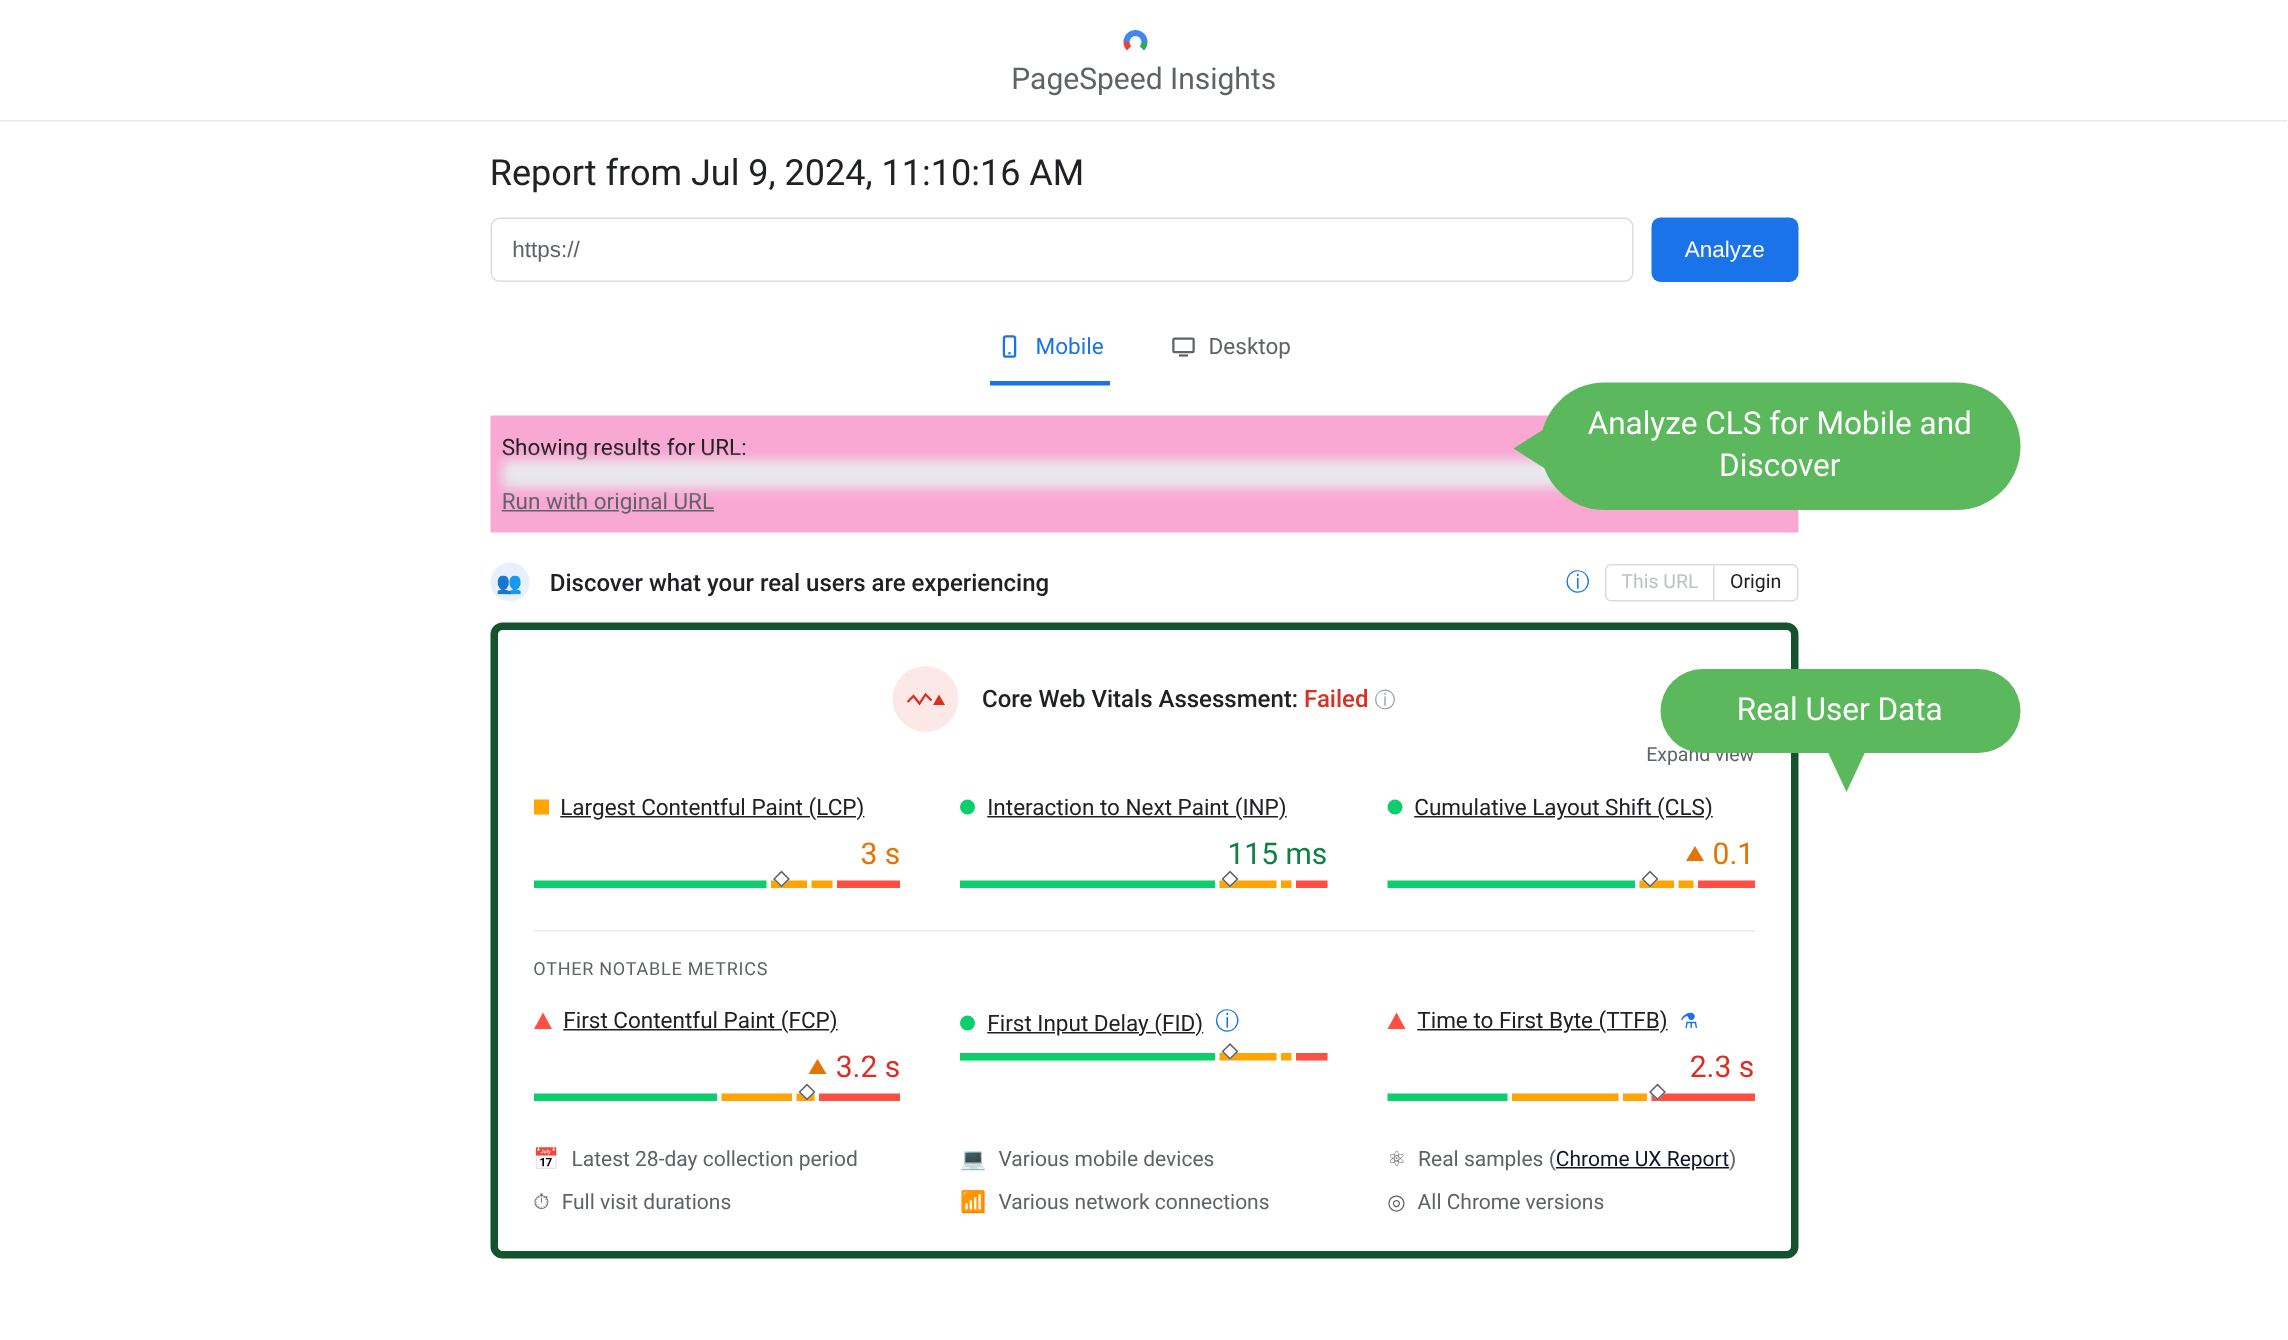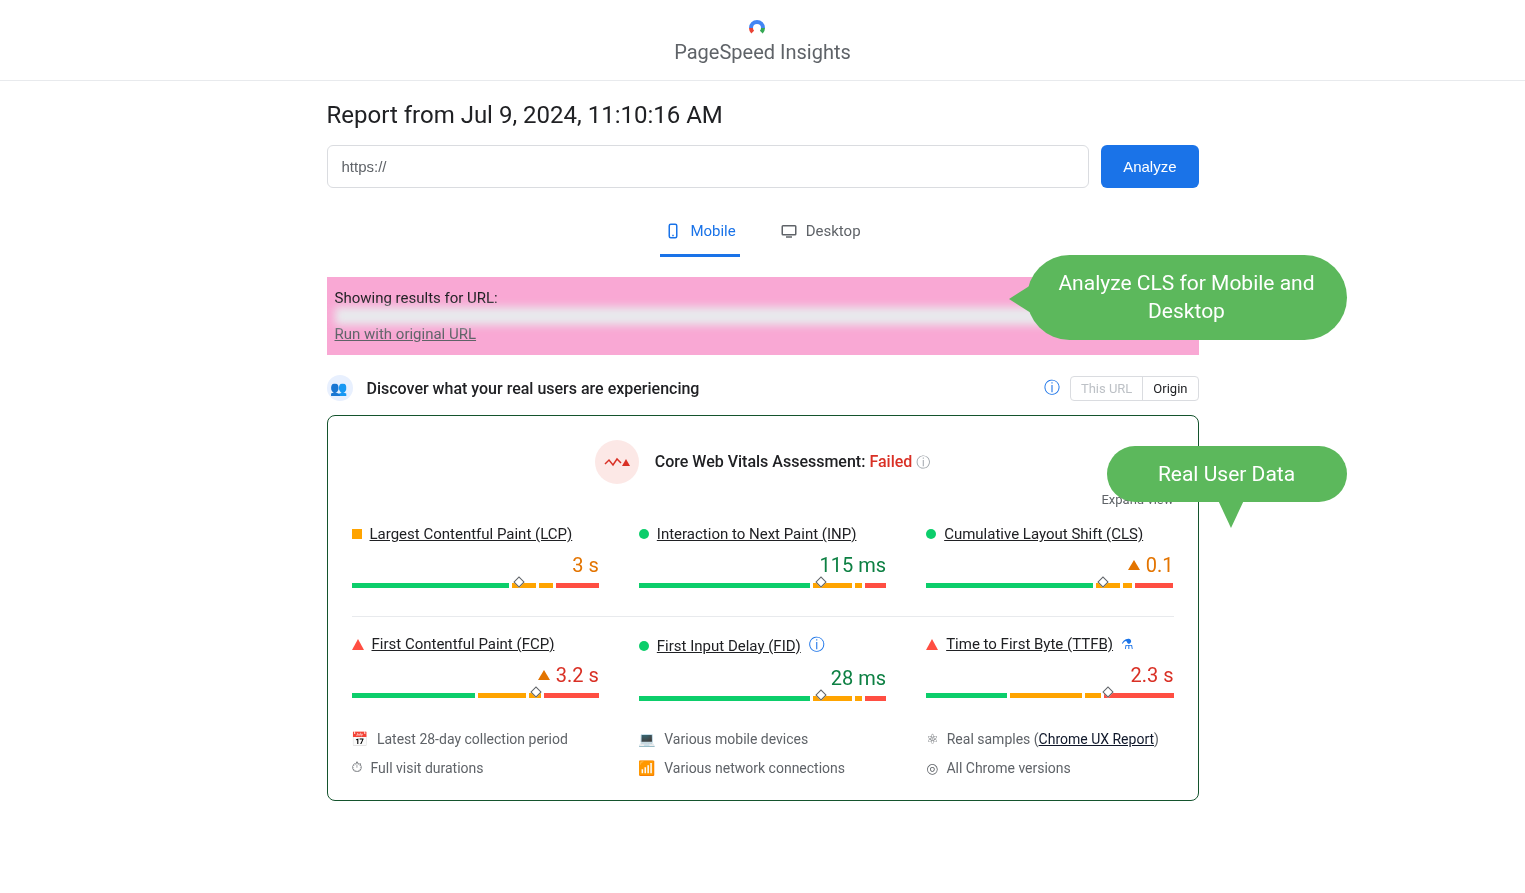--- a/index.html
+++ b/index.html
@@ -21,21 +21,21 @@
 .results-box a { color: #5f6368; text-decoration: underline; }
 .discover-row { display: flex; align-items: center; justify-content: space-between; margin-bottom: 14px; }
 .discover-left { display: flex; align-items: center; gap: 14px; }
 .discover-icon { width: 26px; height: 26px; border-radius: 50%; background: #e8f0fe; display: flex; align-items: center; justify-content: center; font-size: 14px; }
 .discover-text { font-size: 16px; font-weight: 500; }
 .discover-right { display: flex; align-items: center; gap: 10px; }
 .info-icon { color: #1a73e8; font-size: 16px; }
 .toggle { display: flex; border: 1px solid #dadce0; border-radius: 4px; overflow: hidden; font-size: 13px; }
 .toggle span { padding: 4px 10px; cursor: pointer; }
 .toggle span:first-child { color: #bdc1c6; border-right: 1px solid #dadce0; }
-.card { border: 1px solid #14532d; border-radius: 8px; padding: 24px; position: relative; }
+.card { border: 5px solid #14532d; border-radius: 8px; padding: 24px; position: relative; }
 .cwv-row { display: flex; align-items: center; justify-content: center; gap: 16px; margin-bottom: 8px; }
 .cwv-badge { width: 44px; height: 44px; border-radius: 50%; background: #fce8e6; display: flex; align-items: center; justify-content: center; }
 .cwv-text { font-size: 16px; font-weight: 500; }
 .cwv-fail { color: #d93025; font-weight: 500; }
 .help-icon { color: #9aa0a6; font-size: 14px; }
 .expand { text-align: right; font-size: 13px; color: #5f6368; margin-bottom: 18px; }
 .metrics { display: grid; grid-template-columns: repeat(3, 1fr); gap: 40px 40px; }
 .metric { }
 .metric-title { display: flex; align-items: center; gap: 8px; font-size: 15px; margin-bottom: 10px; }
 .metric-title a { color: #202124; text-decoration: underline; }
@@ -99,21 +99,21 @@
     </div>
     <div class="tab">
       <svg class="tab-icon" viewBox="0 0 24 24" fill="none" stroke="#5f6368" stroke-width="2">
           <rect x="3" y="5" width="18" height="12" rx="1"></rect>
           <line x1="8" y1="20" x2="16" y2="20"></line>
         </svg>
       <span>Desktop</span>
     </div>
   </div>
 
-  <div class="callout c1">Analyze CLS for Mobile and Desktop</div>
+  <div class="callout c1">Analyze CLS for Mobile and Discover</div>
 
   <div class="results-box">
     <div><span>Showing results for URL:</span> <span class="blur">xxxxxxxxxxxxxxxxxxxxxxxxxxxxxxxxxxxxxxxxxxxxxxxxxxxxxxxxxxxxxxxxxxxxxxxxxxxxxxxxxxxxxxxxxxxxxxxxxxxx</span></div>
     <a href="#">Run with original URL</a>
   </div>
 
   <div class="discover-row">
     <div class="discover-left">
       <div class="discover-icon">👥</div>
       <div class="discover-text">Discover what your real users are experiencing</div>
@@ -187,20 +187,21 @@
             <span class="g" style="width:70%"></span>
             <span class="a" style="width:10%"></span>
             <span class="a" style="width:4%"></span>
             <span class="r" style="width:16%"></span>
             <div class="marker" style="left:70%"></div>
           </div>
       </div>
     </div>
 
     <hr class="divider">
+    <div class="section-label">OTHER NOTABLE METRICS</div>
 
     <div class="metrics">
       <div class="metric">
         <div class="metric-title">
             <span class="status-tri" style="border-bottom-color:#ff4e42"></span>
             <a href="#">First Contentful Paint (FCP)</a>
           </div>
         <div class="metric-value">
             <span class="warn-tri"></span>
             <span class="val-red">3.2 s</span>
@@ -212,21 +213,20 @@
             <span class="r" style="width:23%"></span>
             <div class="marker" style="left:73%"></div>
           </div>
       </div>
       <div class="metric">
         <div class="metric-title">
             <span class="status-dot" style="background:#0cce6b"></span>
             <a href="#">First Input Delay (FID)</a> 
             <span class="info-icon">ⓘ</span>
           </div>
-        <div class="metric-value val-green">28 ms</div>
         <div class="bar">
             <span class="g" style="width:72%"></span>
             <span class="a" style="width:16%"></span>
             <span class="a" style="width:3%"></span>
             <span class="r" style="width:9%"></span>
             <div class="marker" style="left:72%"></div>
           </div>
       </div>
       <div class="metric">
         <div class="metric-title">

